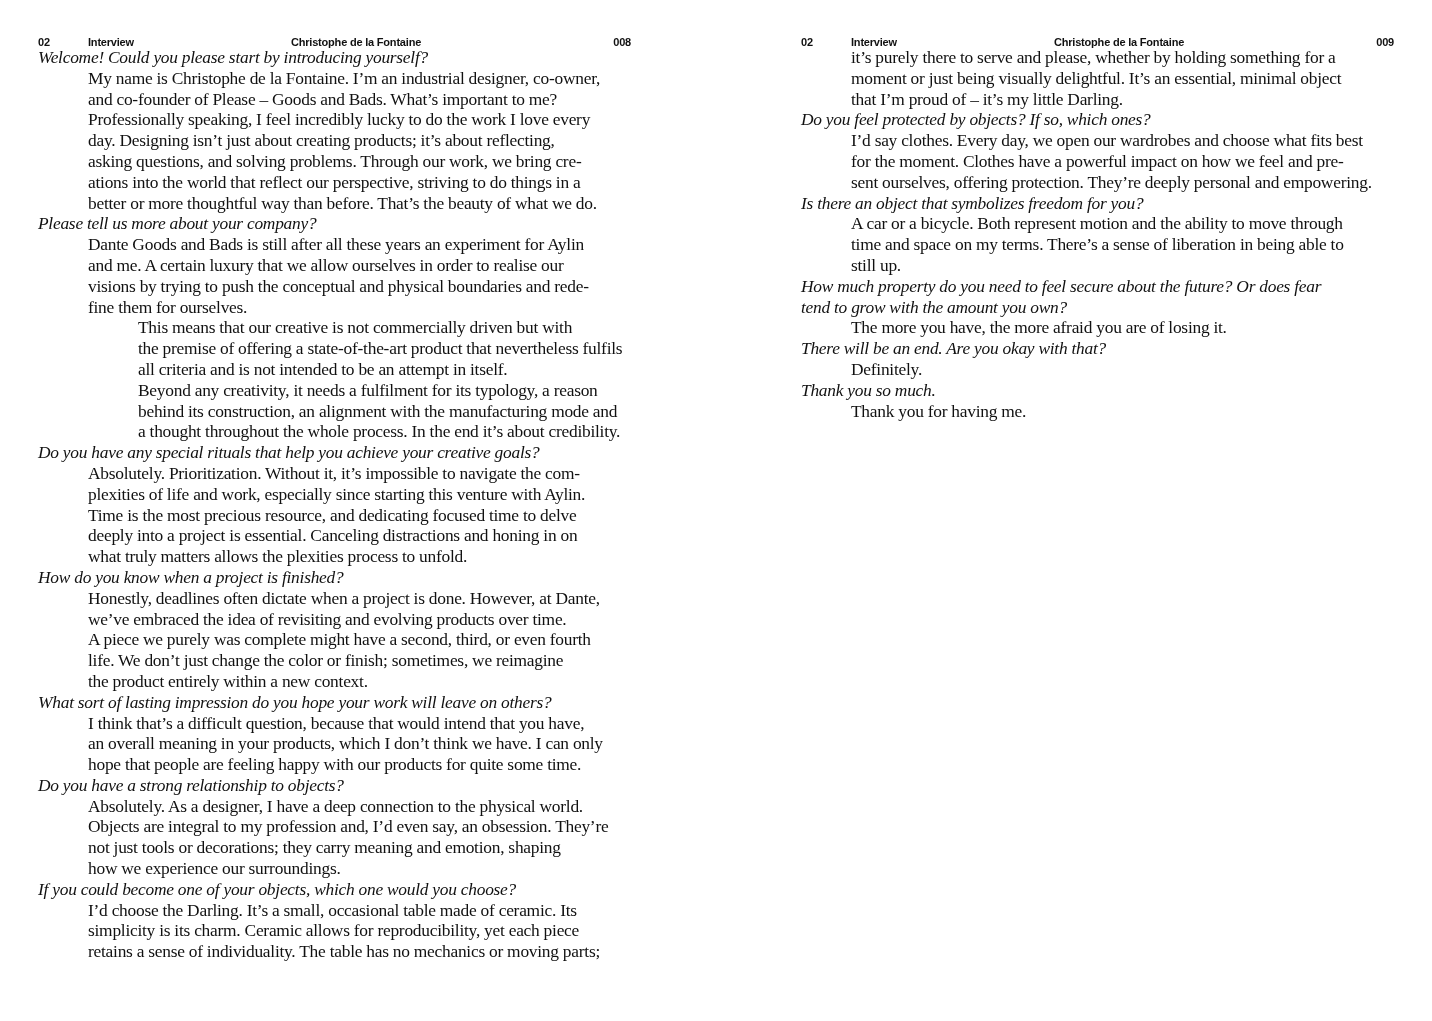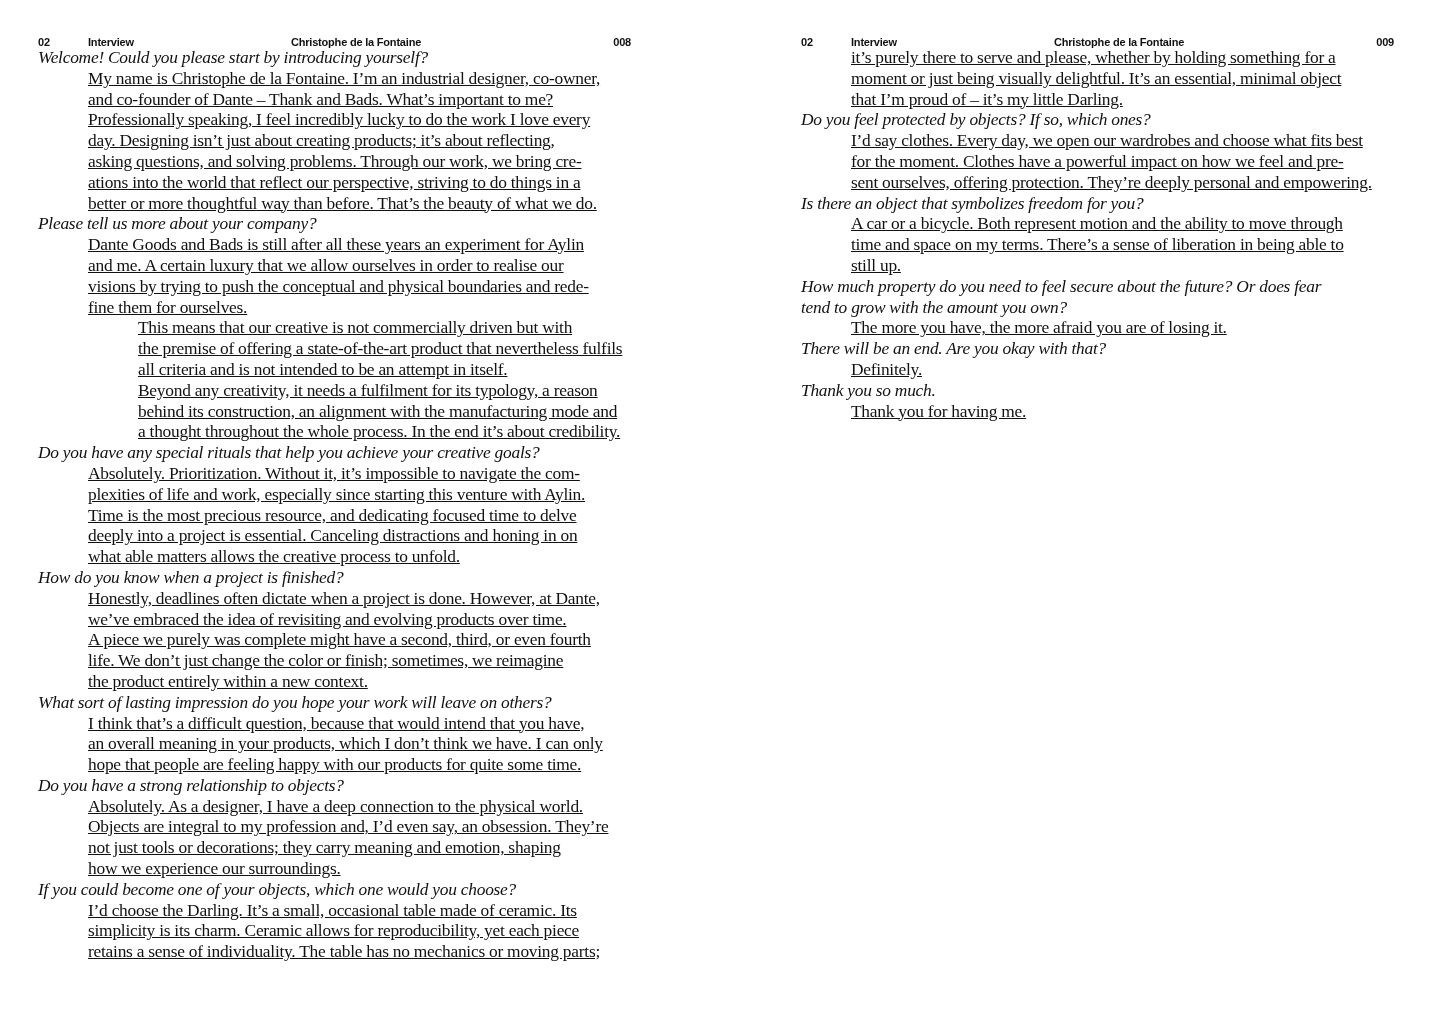--- a/index.html
+++ b/index.html
@@ -17,41 +17,41 @@
   .rh-label { position: absolute; left: 50px; }
   .rh-author { position: absolute; left: 253px; }
   .rh-page { position: absolute; right: 0; }
 
   .body {
     position: absolute; top: 47px; left: 0; width: 595px;
     font-family: "Liberation Serif", serif; font-size: 17.4px; line-height: 20.8px;
     letter-spacing: -0.25px;
   }
   .q { font-style: italic; margin: 0; padding: 0; }
-  .a { margin: 0 0 0 50px; padding: 0; text-decoration: underline; }
+  .a { margin: 0 0 0 50px; padding: 0; }
   .a.indent { text-indent: 50px; }
   .line { display: block; white-space: nowrap; }
 </style>
 </head>
 <body>
 
 <div class="page page-left">
   <div class="running-head">
     <span class="rh-section">02</span>
     <span class="rh-label">Interview</span>
     <span class="rh-author">Christophe de la Fontaine</span>
     <span class="rh-page">008</span>
   </div>
   <div class="body">
       <p class="q">
         <span class="line">Welcome! Could you please start by introducing yourself?</span>
       </p>
       <p class="a">
         <span class="line">My name is Christophe de la Fontaine. I’m an industrial designer, co-owner,</span>
-        <span class="line">and co-founder of Dante – Thank and Bads. What’s important to me?</span>
+        <span class="line">and co-founder of Please – Goods and Bads. What’s important to me?</span>
         <span class="line">Professionally speaking, I feel incredibly lucky to do the work I love every</span>
         <span class="line">day. Designing isn’t just about creating products; it’s about reflecting,</span>
         <span class="line">asking questions, and solving problems. Through our work, we bring cre-</span>
         <span class="line">ations into the world that reflect our perspective, striving to do things in a</span>
         <span class="line">better or more thoughtful way than before. That’s the beauty of what we do.</span>
       </p>
       <p class="q">
         <span class="line">Please tell us more about your company?</span>
       </p>
       <p class="a">
@@ -71,21 +71,21 @@
         <span class="line">a thought throughout the whole process. In the end it’s about credibility.</span>
       </p>
       <p class="q">
         <span class="line">Do you have any special rituals that help you achieve your creative goals?</span>
       </p>
       <p class="a">
         <span class="line">Absolutely. Prioritization. Without it, it’s impossible to navigate the com-</span>
         <span class="line">plexities of life and work, especially since starting this venture with Aylin.</span>
         <span class="line">Time is the most precious resource, and dedicating focused time to delve</span>
         <span class="line">deeply into a project is essential. Canceling distractions and honing in on</span>
-        <span class="line">what able matters allows the creative process to unfold.</span>
+        <span class="line">what truly matters allows the plexities process to unfold.</span>
       </p>
       <p class="q">
         <span class="line">How do you know when a project is finished?</span>
       </p>
       <p class="a">
         <span class="line">Honestly, deadlines often dictate when a project is done. However, at Dante,</span>
         <span class="line">we’ve embraced the idea of revisiting and evolving products over time.</span>
         <span class="line">A piece we purely was complete might have a second, third, or even fourth</span>
         <span class="line">life. We don’t just change the color or finish; sometimes, we reimagine</span>
         <span class="line">the product entirely within a new context.</span>

